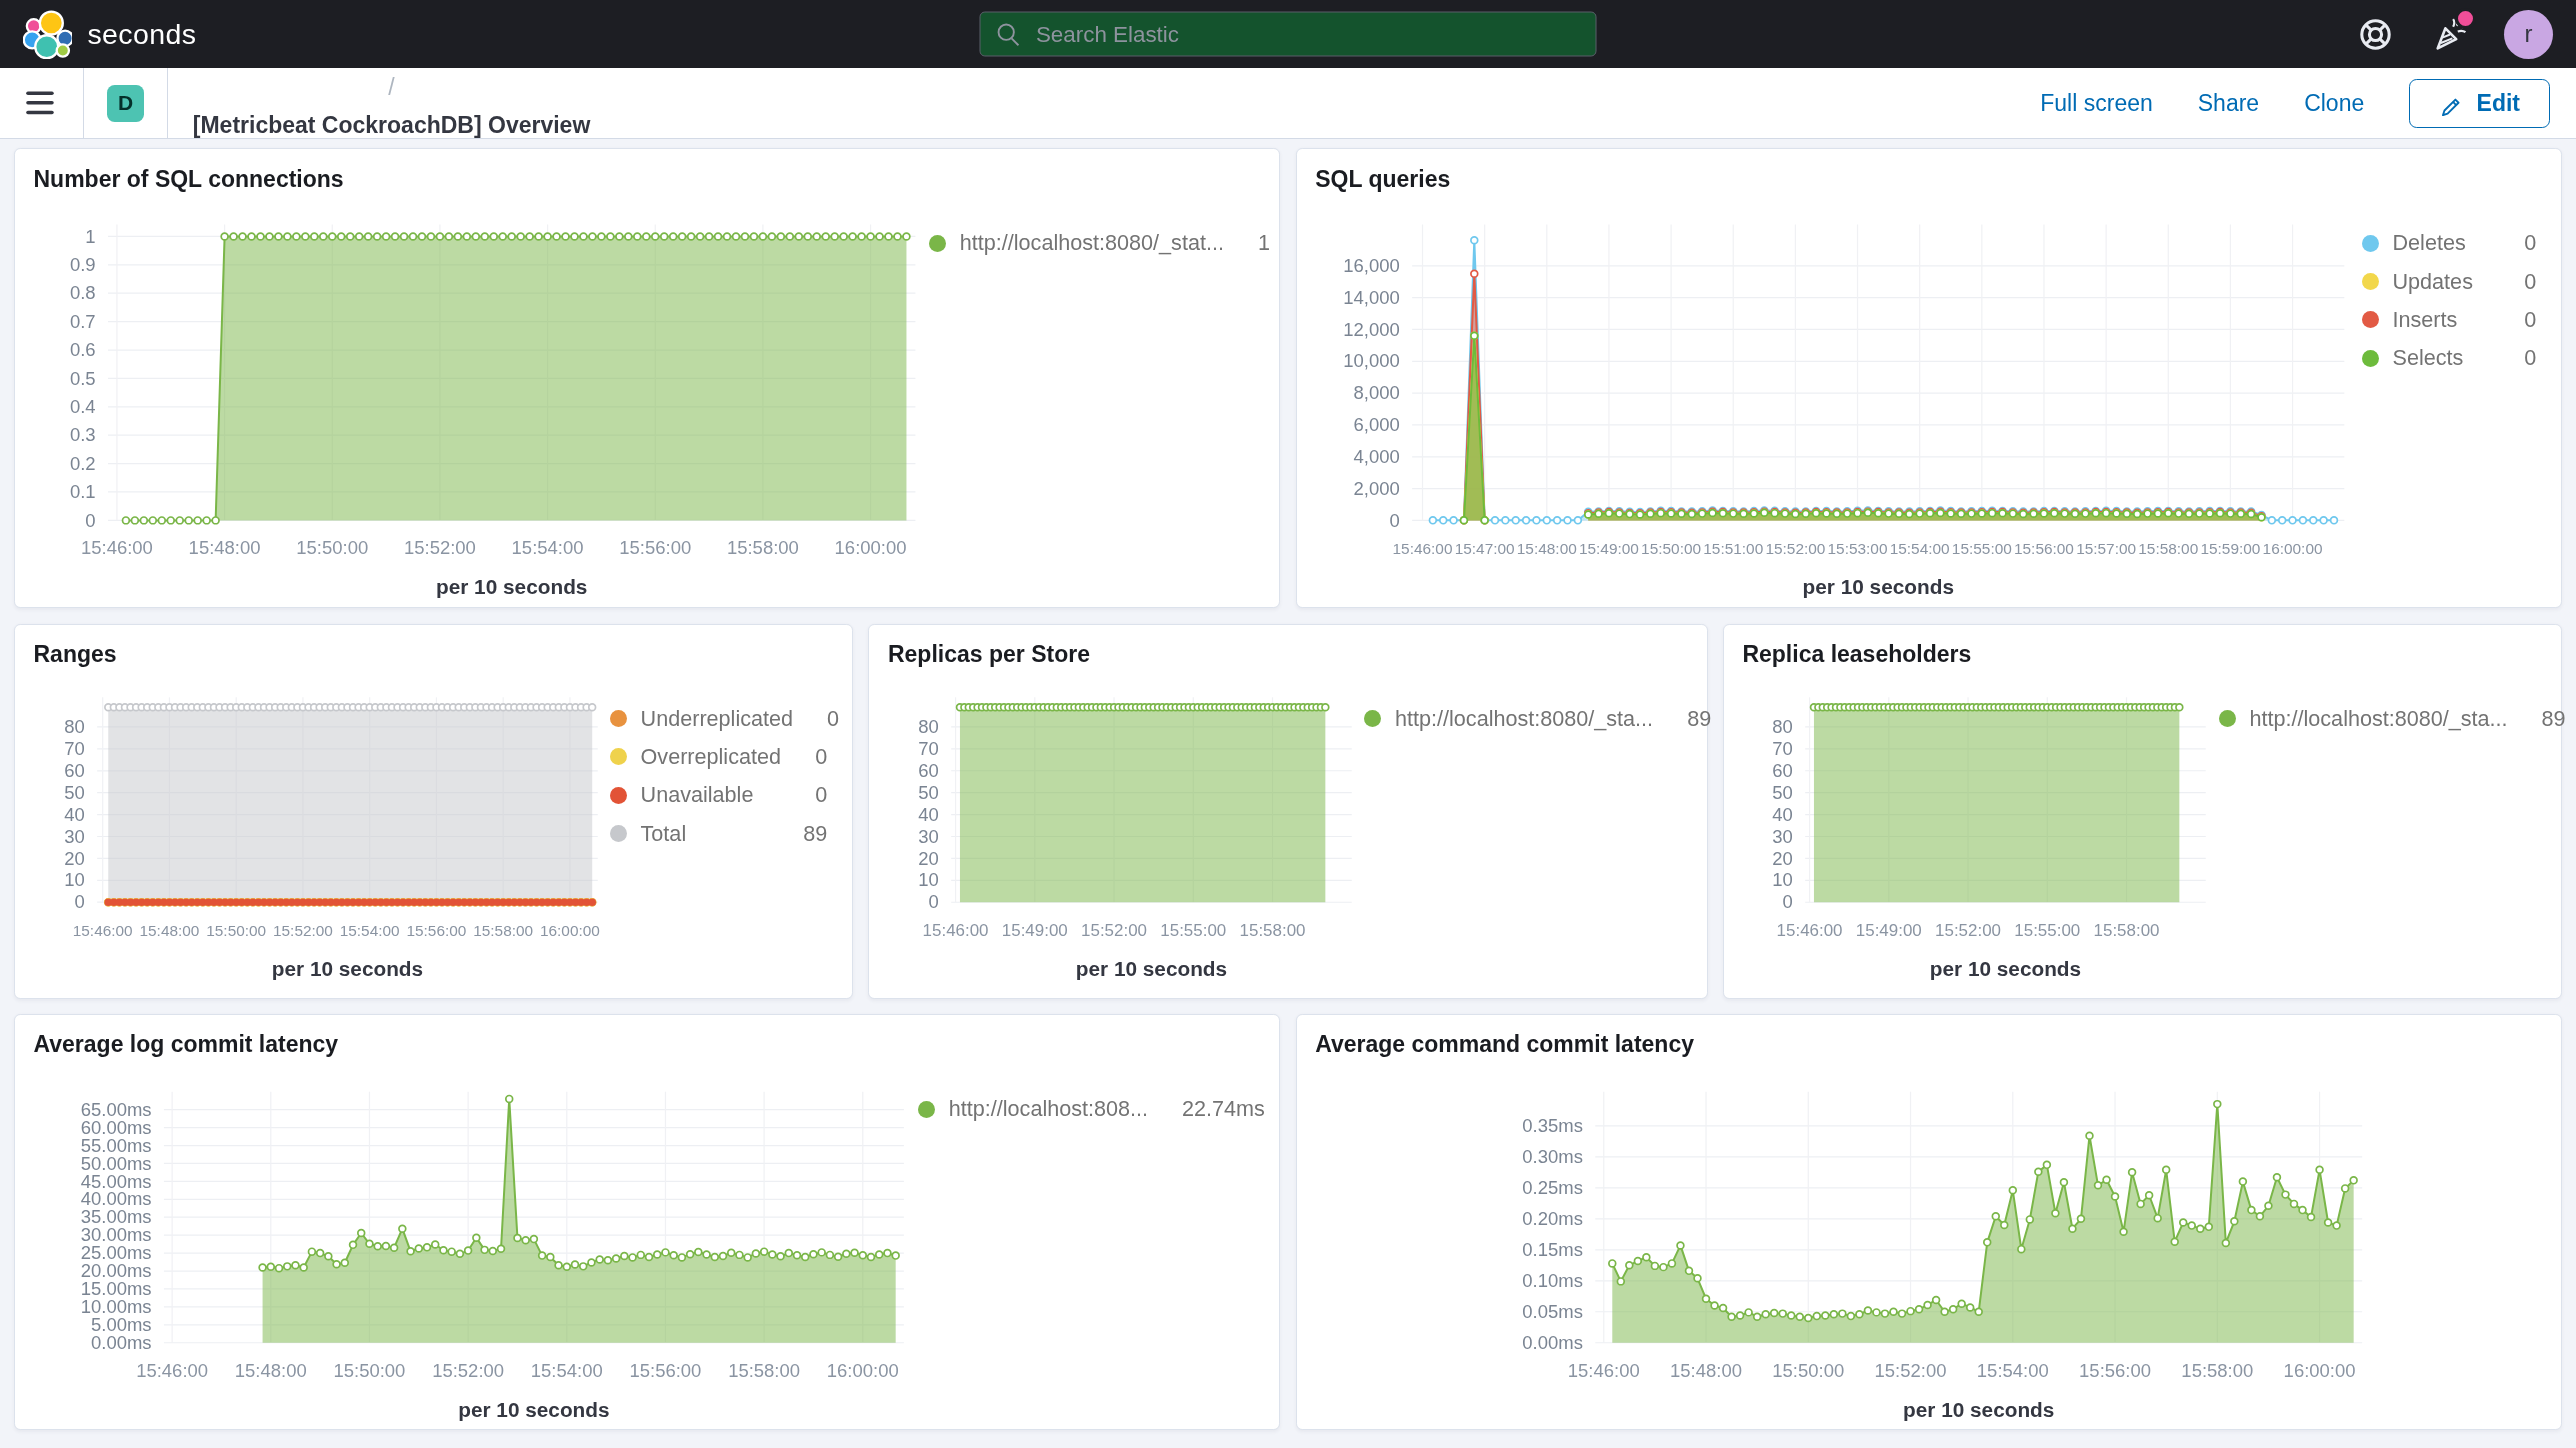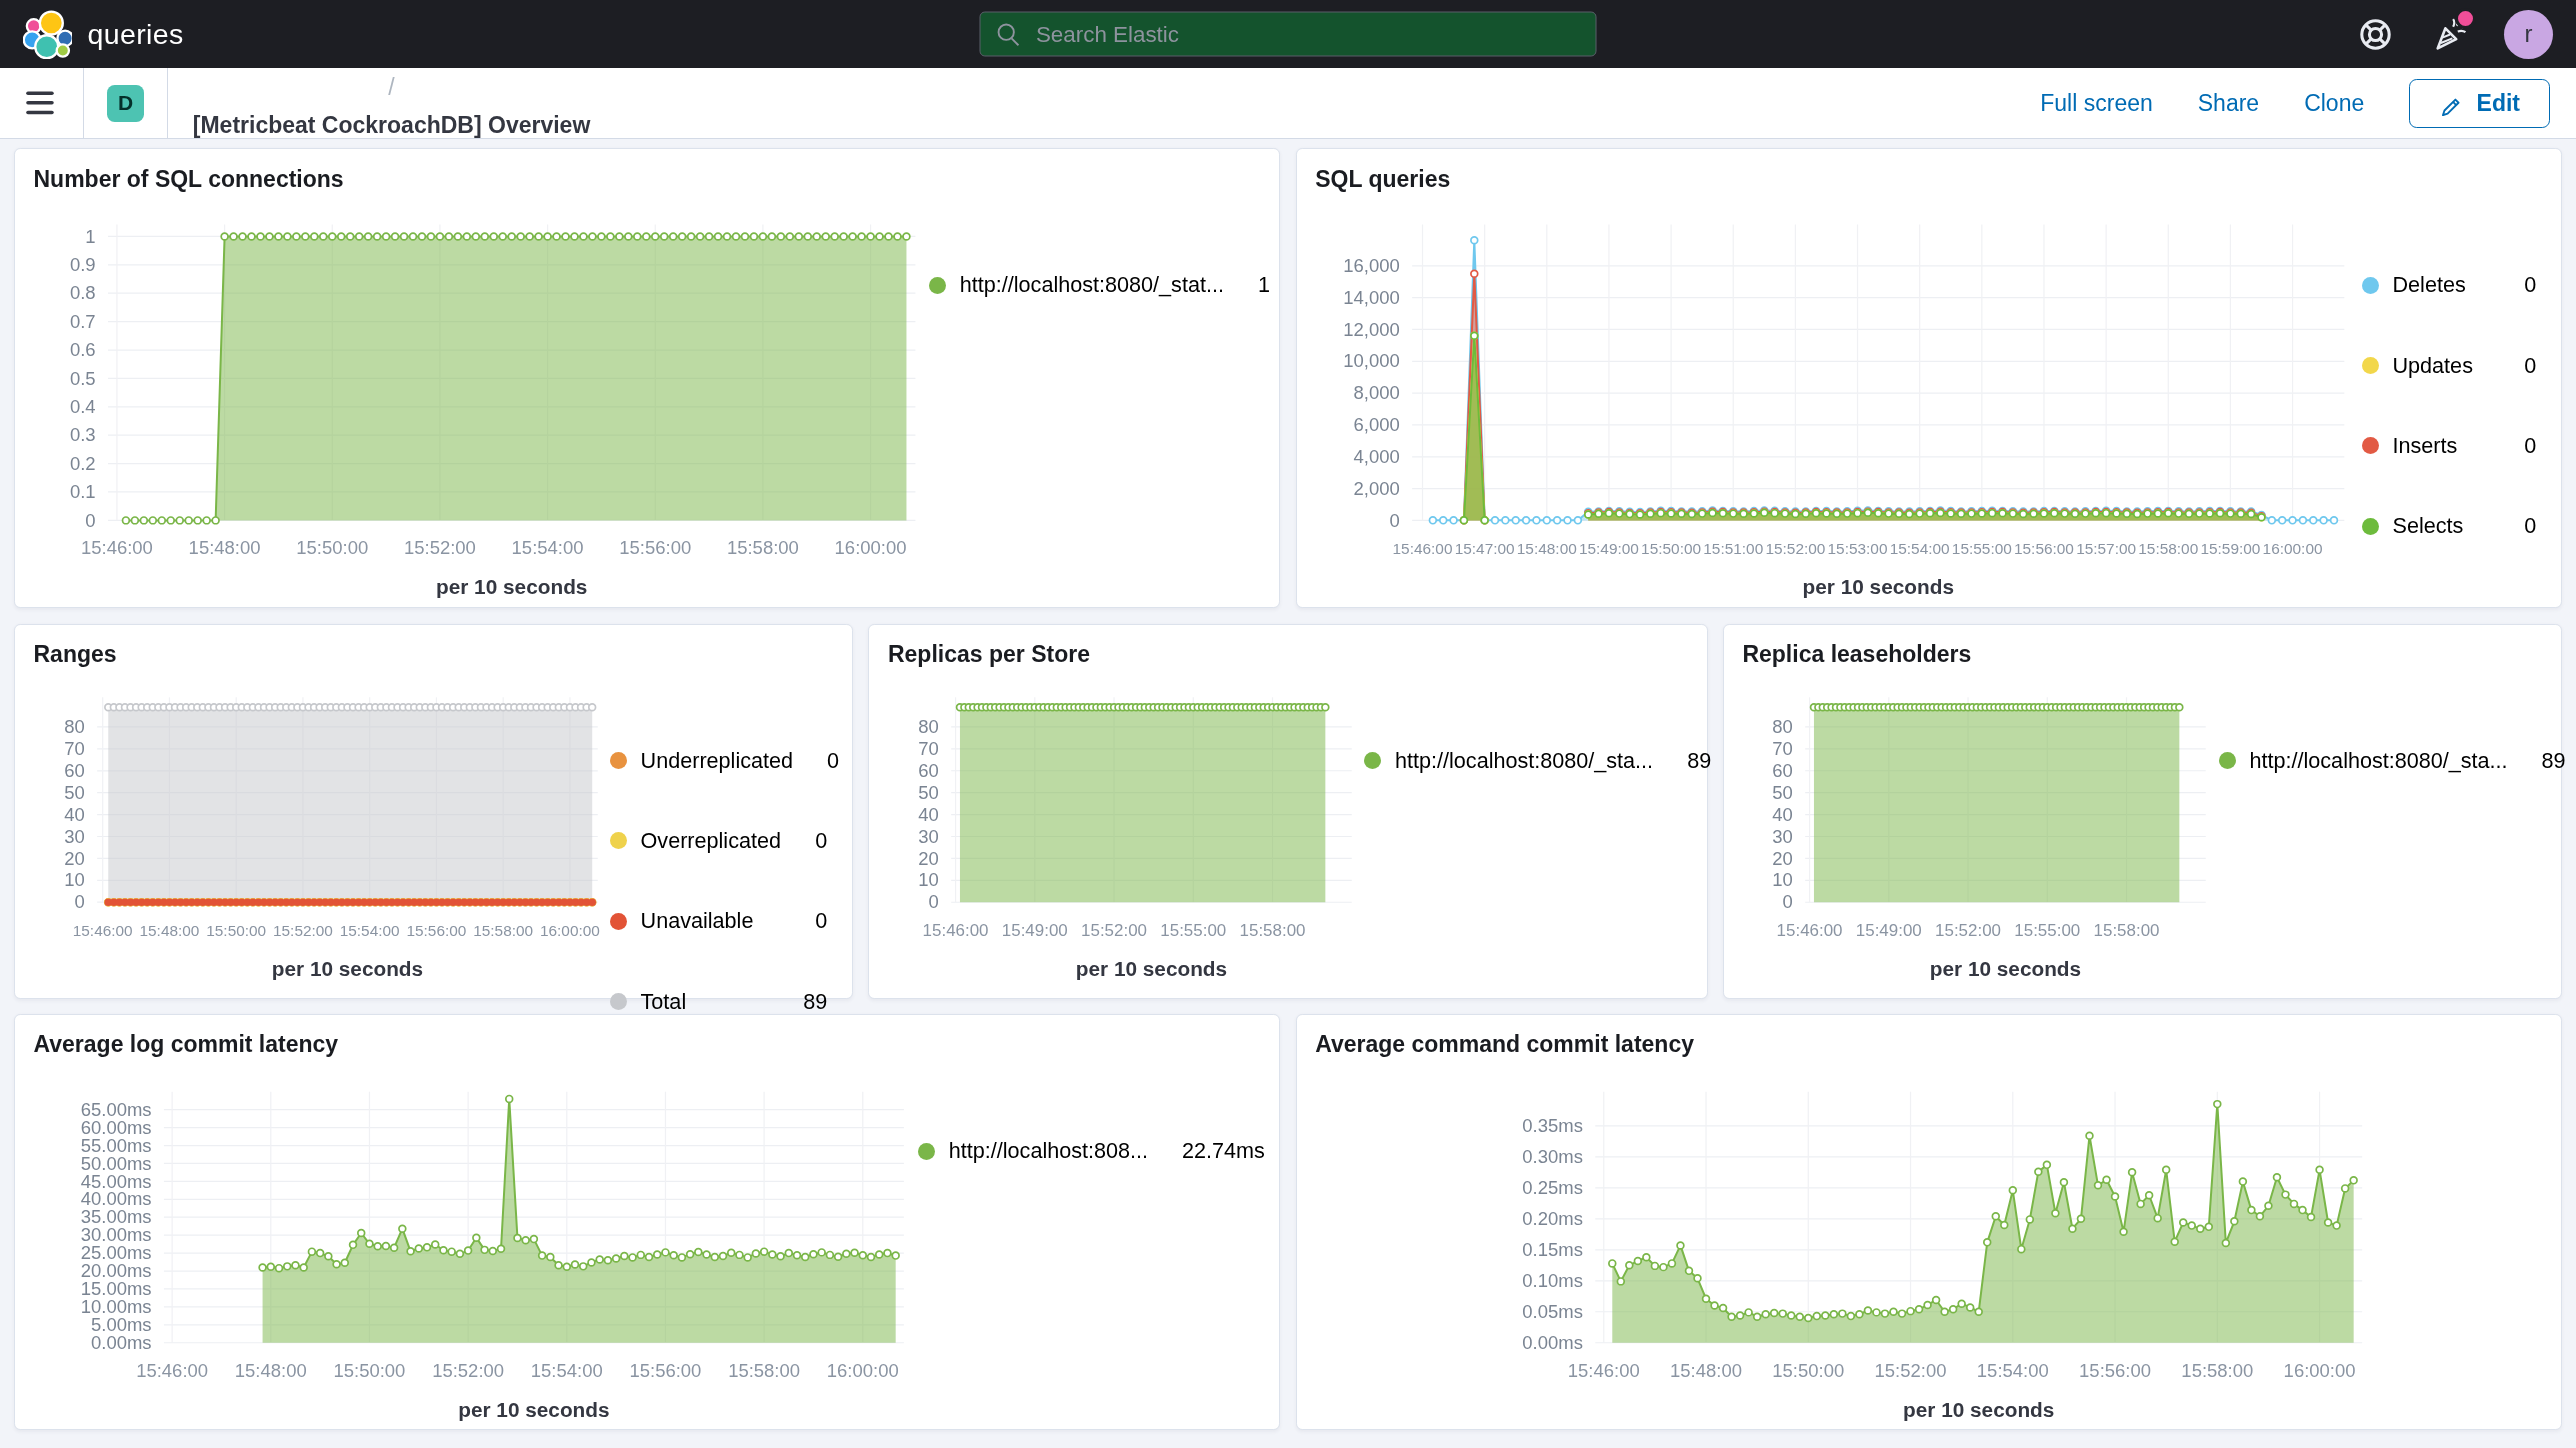--- a/index.html
+++ b/index.html
@@ -37,38 +37,38 @@
   .main { padding:9.3px 14px; display:grid; grid-template-columns:repeat(6,minmax(0,1fr)); gap:15.4px; }
   .span3 { grid-column:span 3; }
   .span2 { grid-column:span 2; }
   .h1 { height:460px; } .h2 { height:375px; } .h3 { height:416px; }
   .panel { background:#FFFFFF; border:0.8px solid #DCE2EC; border-radius:6.2px; padding:15.4px 18.5px 6.2px; box-shadow:0 1.5px 3.9px rgba(46,57,78,.06); display:flex; flex-direction:column; }
   .panel-title { font-size:23px; font-weight:700; color:#1A1C21; line-height:29px; margin-bottom:4.6px; }
   .chart-row { flex:1; display:flex; min-height:0; }
   .chart-box { flex:1; min-width:0; }
   .chart-box svg { width:100%; height:100%; display:block; }
   .legend { flex:none; padding-top:32px; padding-right:6.2px; display:flex; flex-direction:column; gap:12.3px; }
-  .legend-item { display:flex; align-items:center; gap:14px; font-size:21.6px; color:#000000; cursor:pointer;margin-top:42px; }
+  .legend-item { display:flex; align-items:center; gap:14px; font-size:21.6px; color:#737373; cursor:pointer; }
   .legend-dot { width:17px; height:17px; border-radius:50%; flex:none; }
   .legend-value { margin-left:auto; padding-left:20px; }
 </style>
 </head>
 <body>
 
 <header class="header">
   <div class="brand">
     <svg width="49" height="49" viewBox="0 0 64 64">
       <circle cx="14" cy="21" r="9" fill="#F04E98" stroke="#fff" stroke-width="3"></circle>
       <circle cx="37" cy="17" r="15" fill="#FEC514" stroke="#fff" stroke-width="3"></circle>
       <circle cx="12" cy="39" r="11" fill="#36A2EF" stroke="#fff" stroke-width="3"></circle>
       <circle cx="55" cy="37" r="10" fill="#2F6DB3" stroke="#fff" stroke-width="3"></circle>
       <circle cx="31" cy="48" r="15" fill="#3FC1B0" stroke="#fff" stroke-width="3"></circle>
       <circle cx="52" cy="53" r="8" fill="#A0CC45" stroke="#fff" stroke-width="3"></circle>
     </svg>
-    <span class="brand-text">queries</span>
+    <span class="brand-text">seconds</span>
   </div>
 
   <div class="search-wrap">
     <div class="search">
       <svg width="26" height="26" viewBox="0 0 34 34">
         <circle cx="14" cy="14" r="10" fill="none" stroke="#8E939E" stroke-width="2.5"></circle>
         <line x1="21" y1="22" x2="30" y2="31" stroke="#8E939E" stroke-width="2.5"></line>
       </svg>
       <input type="text" value="" placeholder="Search Elastic" style="">
     </div>

